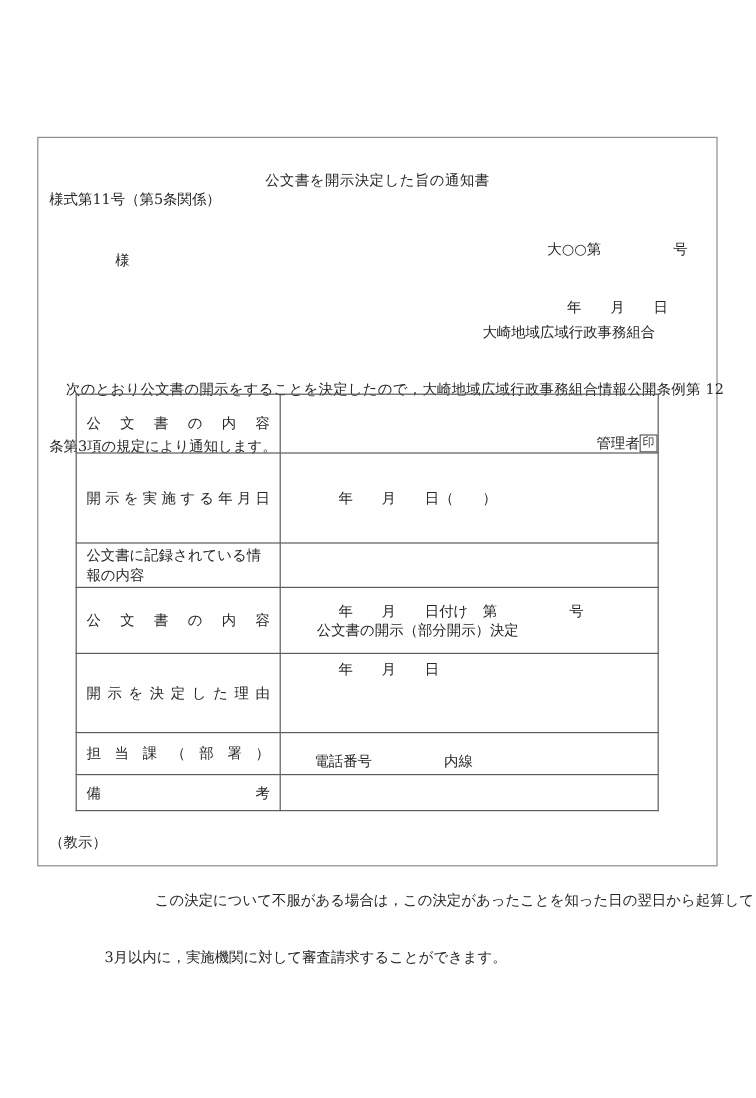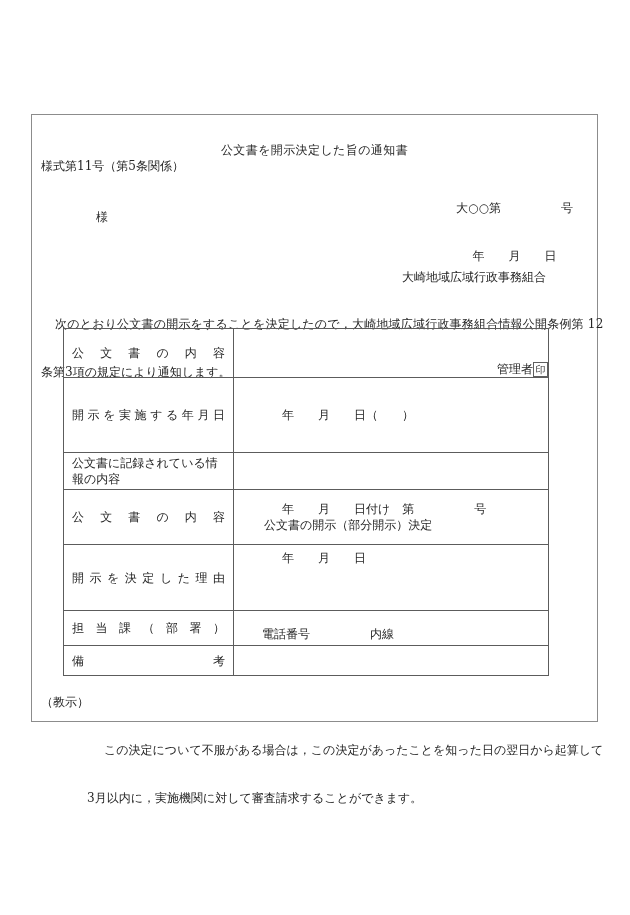--- a/index.html
+++ b/index.html
@@ -120,21 +120,21 @@
   .vtop { vertical-align: top !important; }
   .vtop div { padding-top: 5px; }
   .vbot { vertical-align: bottom !important; }
   .vbot div { padding-bottom: 3px; }
   .notice {
     position: absolute;
     left: 9px;
     top: 547px;
     white-space: pre;
   }
-  .notice .n1 { margin-left: 63px; }
+  .notice .n1 { margin-left: 88px; }
   .notice .n2 { margin-left: 46px; }
 </style>
 </head>
 <body>
 
 <div class="page">
   <div class="form-box">
 
     <div class="form-number">様式第11号（第5条関係）</div>
 

